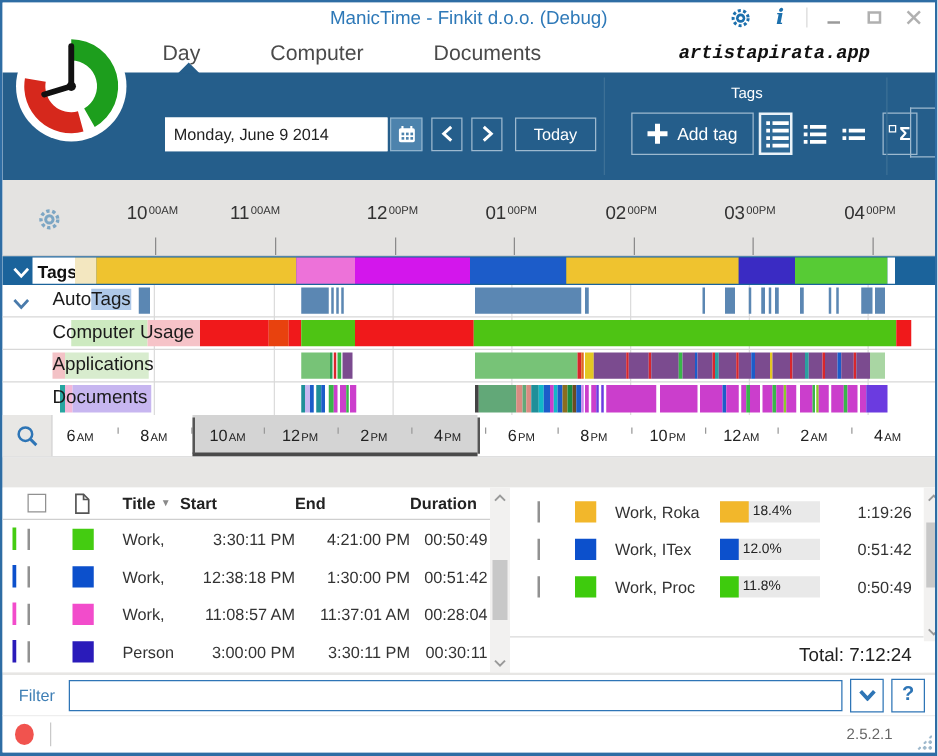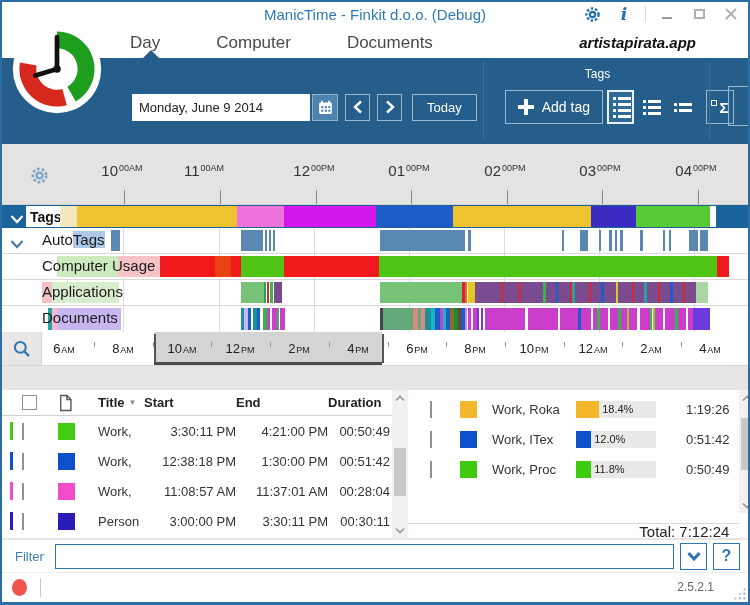--- a/index.html
+++ b/index.html
@@ -18,21 +18,21 @@
   .min-glyph { width:10px; height:2px; background:#9a9a9a; margin-top:8px; }
   .max-glyph { width:11px; height:10px; border:2px solid #b0b0b0; }
   .close-glyph { position:relative; width:12px; height:12px; }
   .close-glyph:before,.close-glyph:after { content:""; position:absolute; left:-1px; top:5px; width:14px; height:2px; background:#b0b0b0; }
   .close-glyph:before { transform:rotate(45deg);} .close-glyph:after { transform:rotate(-45deg);}
 
   
   .tabrow { height:30px; flex:none; background:#fff; position:relative; display:flex; align-items:center; }
   .tabs { display:flex; margin-left:128px; gap:56px; }
   .tab { font-size:17px; color:#4a4a4a; cursor:pointer; }
-  .watermark { position:absolute; right:52px; top:6px; font-family:Liberation Sans, sans-serif;
+  .watermark { position:absolute; right:52px; top:6px; font-family:Liberation Mono, monospace;
                font-weight:bold; font-style:italic; font-size:15px; color:#111; }
 
   
   .toolbar { height:86px; flex:none; background:#255E8B; position:relative; color:#fff; }
   .notch { position:absolute; top:-8px; left:140px; width:0; height:0;
            border-left:9px solid transparent; border-right:9px solid transparent; border-bottom:9px solid #255E8B; }
   .logo { position:absolute; left:8px; top:-36px; z-index:6; }
   .group-label { position:absolute; top:9px; font-size:12px; color:#fff; }
   .date-label { left:115px; width:350px; text-align:center; }
   .tags-label { left:488px; width:215px; text-align:center; }
@@ -125,21 +125,21 @@
   .pdivider { width:12px; }
   .rpanel { flex:1; background:#fff; position:relative; display:flex; }
   .rpanel-main { flex:1; overflow:hidden; position:relative; }
   .sum-row { display:grid; grid-template-columns:22px 30px 32px 84px 110px 1fr; height:30px; align-items:center;
              font-size:13px; color:#333; }
   .sum-label { white-space:nowrap; overflow:hidden; }
   .pctbar { width:80px; height:17px; background:#E9E9E9; display:flex; align-items:center; position:relative; }
   .pctfill { height:100%; flex:none; }
   .pcttext { font-size:11px; color:#222; margin-left:3px; }
   .sum-time { text-align:right; padding-right:10px; }
-  .total-bar { position:absolute; left:0; right:0; bottom:0; height:15px; background:#fff; border-top:1px solid #d9d9d9;
+  .total-bar { position:absolute; left:0; right:0; bottom:0; height:29px; background:#fff; border-top:1px solid #d9d9d9;
                display:flex; align-items:center; justify-content:flex-end; padding-right:10px; font-size:15px; color:#222; }
 
   .thin-strip { height:2px; flex:none; background:#E7E6E4; }
 
   
   .filterbar { height:32px; flex:none; background:#fff; display:flex; align-items:center; }
   .filter-label { margin-left:13px; width:40px; color:#3F7FB5; font-size:13px; }
   .filter-input { flex:1; height:25px; border:1px solid #2E75B6; font-size:13px; padding:0 6px; color:#222; }
   .fbtn { width:27px; height:27px; margin-left:6px; border:1px solid #2E75B6; background:#fff;
           display:flex; align-items:center; justify-content:center; cursor:pointer; }

